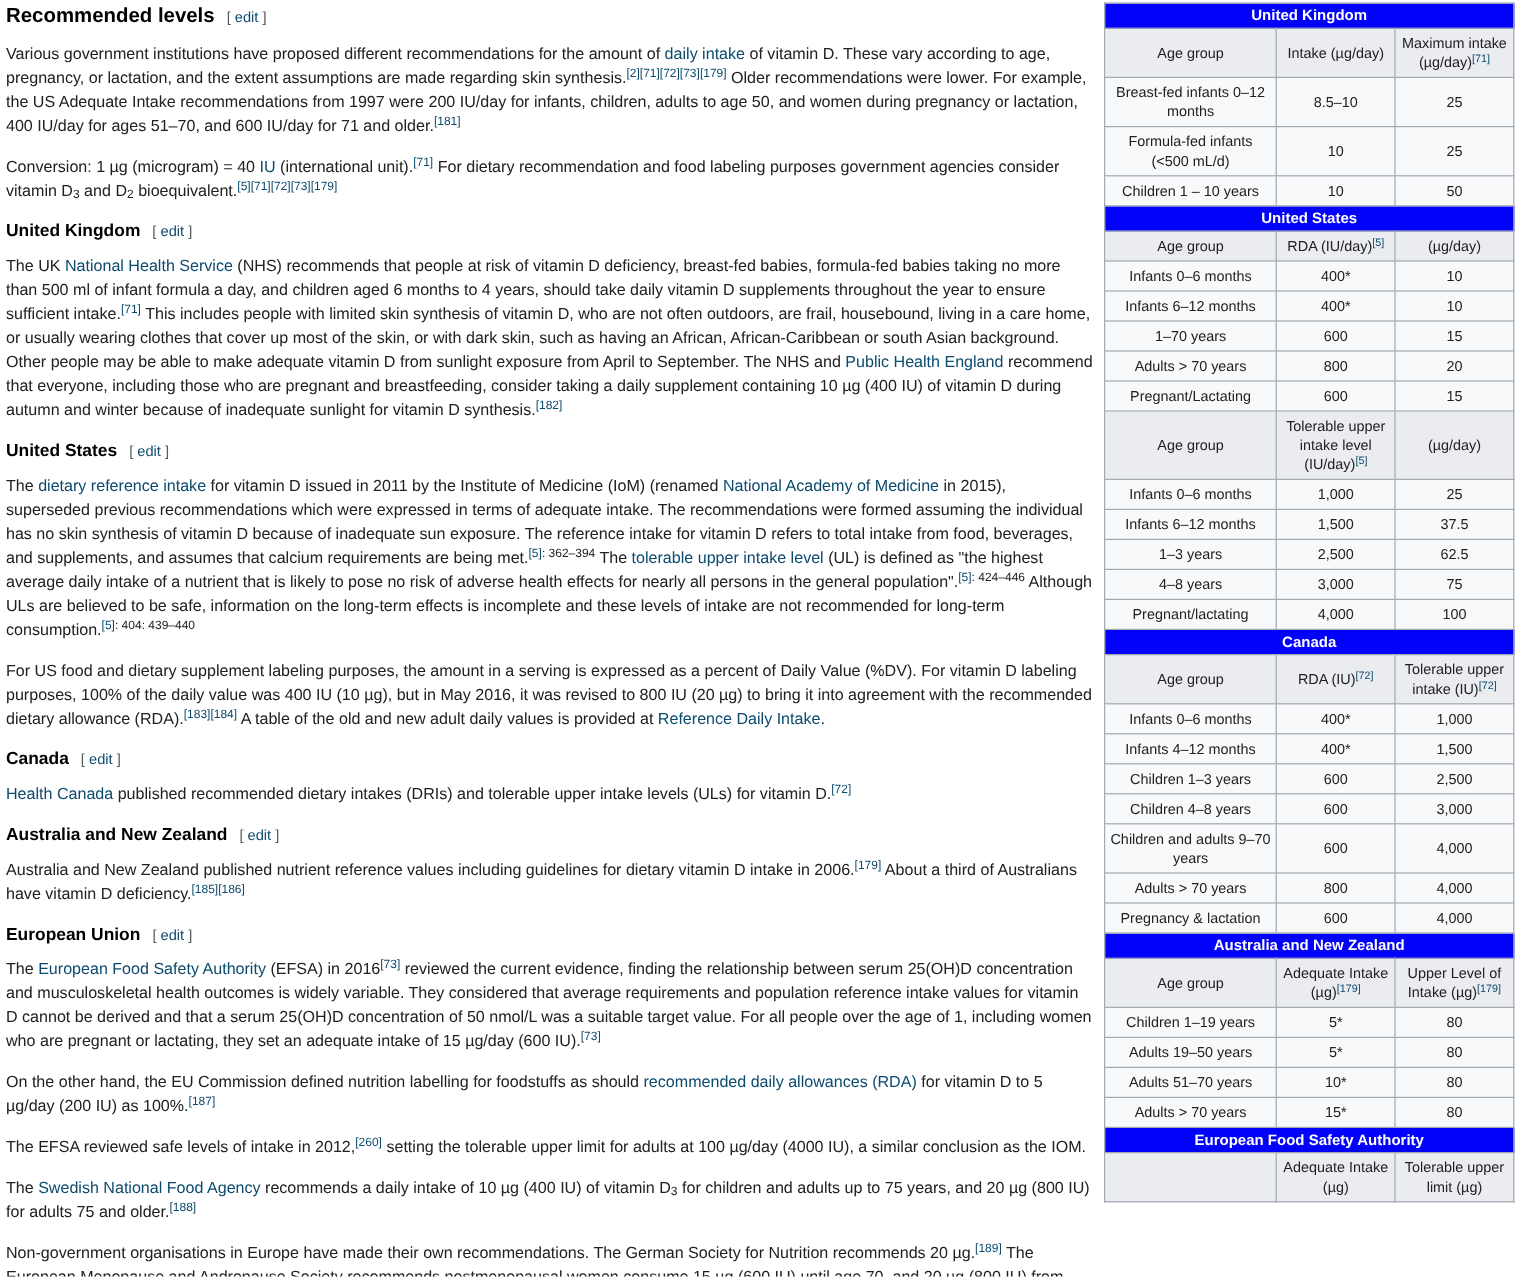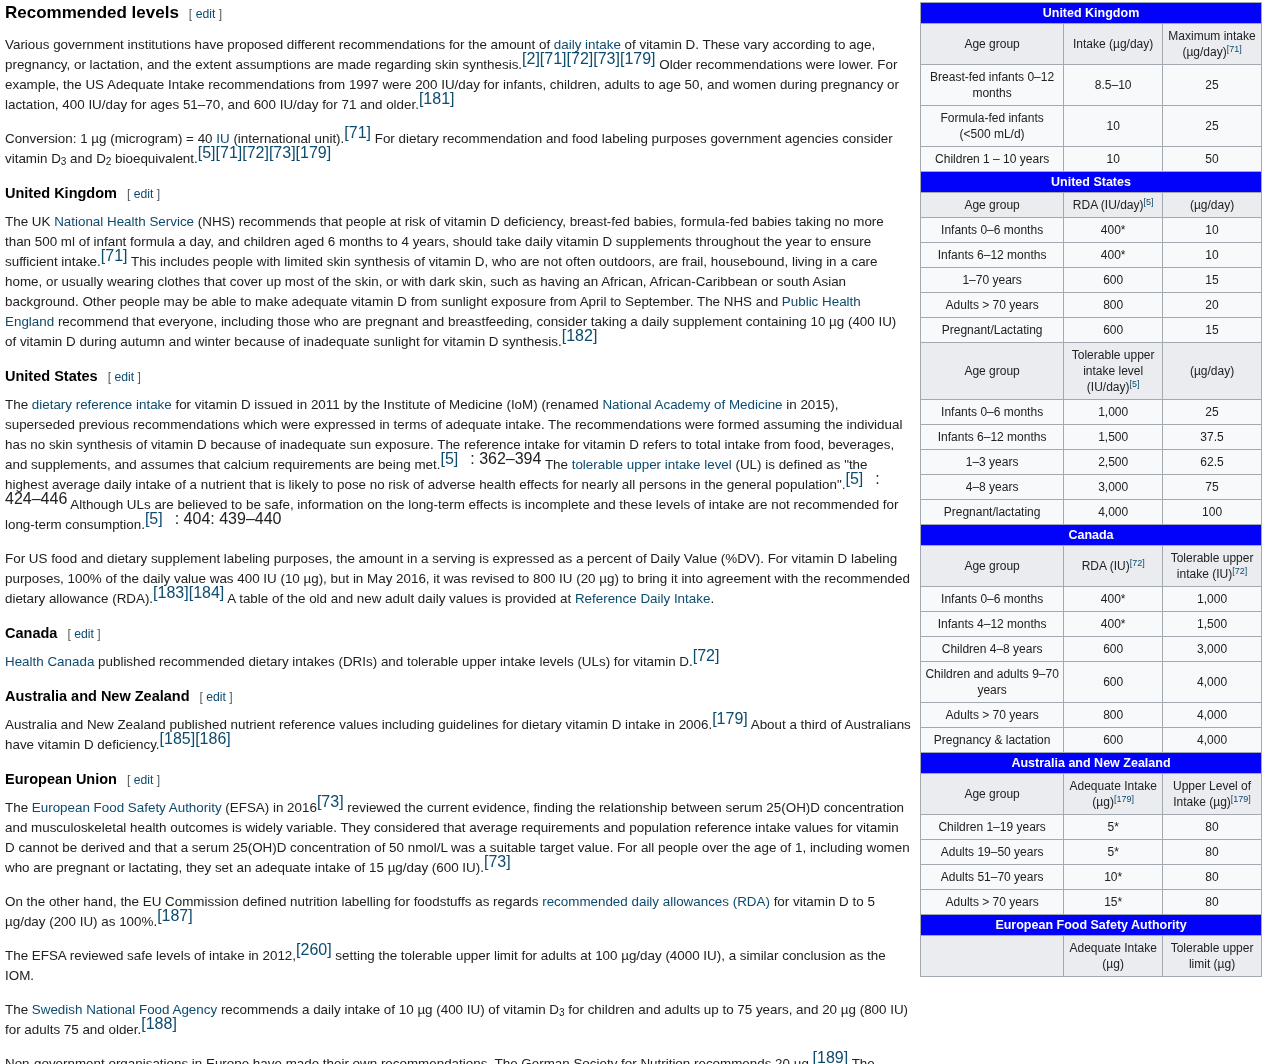--- a/index.html
+++ b/index.html
@@ -5,22 +5,22 @@
   html,body{margin:0;padding:0;background:#fff;}
   .page{position:relative;width:1264px;height:1064px;background:#ffffff;overflow:hidden;
         font-family:"Liberation Sans",sans-serif;color:#202122;}
   .article{position:absolute;left:5px;top:0;width:906px;}
   .h2sec{font-size:17px;font-weight:bold;margin:3px 0 12px 0;color:#000;}
   .h3sec{font-size:14.5px;font-weight:bold;margin:16px 0 11px 0;color:#000;}
   .editsection{font-size:12.2px;font-weight:normal;margin-left:10px;}
   .editsection .brk{color:#54595d;}
   .article p{font-size:13.4px;line-height:20px;margin:0 0 14px 0;}
   a.wlink{color:#0c4a6e;text-decoration:none;cursor:pointer;}
-  sup.ref{font-size:16px;line-height:0;vertical-align:5px;}
-  sup.ref .pages{color:#202122;padding-left:12px;}
+  sup.ref{font-size:10px;line-height:0;vertical-align:5px;}
+  sup.ref .pages{color:#202122;}
   sub.sb{font-size:10px;line-height:0;vertical-align:-2px;}
   .infobox{position:absolute;left:920px;top:2px;width:342px;}
   .infobox table{width:100%;border-collapse:collapse;background:#f8f9fa;
                  font-size:12px;table-layout:fixed;}
   .infobox th,.infobox td{border:1px solid #a2a9b1;text-align:center;
                  padding:4px 3px;line-height:16px;word-wrap:break-word;}
   .infobox tr.country th{background:#0202fa;color:#ffffff;font-size:12.5px;
                  padding:2px;line-height:16px;}
   .infobox tr.subhead th{background:#eaecf0;font-weight:normal;}
   .infobox td{background:#f8f9fa;}
@@ -38,21 +38,21 @@
       <p><span>The UK </span><a class="wlink">National Health Service</a><span> (NHS) recommends that people at risk of vitamin D deficiency, breast-fed babies, formula-fed babies taking no more than 500 ml of infant formula a day, and children aged 6 months to 4 years, should take daily vitamin D supplements throughout the year to ensure sufficient intake.</span><sup class="ref"><a class="wlink">[71]</a></sup><span> This includes people with limited skin synthesis of vitamin D, who are not often outdoors, are frail, housebound, living in a care home, or usually wearing clothes that cover up most of the skin, or with dark skin, such as having an African, African-Caribbean or south Asian background. Other people may be able to make adequate vitamin D from sunlight exposure from April to September. The NHS and </span><a class="wlink">Public Health England</a><span> recommend that everyone, including those who are pregnant and breastfeeding, consider taking a daily supplement containing 10 µg (400 IU) of vitamin D during autumn and winter because of inadequate sunlight for vitamin D synthesis.</span><sup class="ref"><a class="wlink">[182]</a></sup></p>
       <div class="h3sec"><span>United States</span><span class="editsection"><span class="brk">[ </span><a class="wlink">edit</a><span class="brk"> ]</span></span></div>
       <p><span>The </span><a class="wlink">dietary reference intake</a><span> for vitamin D issued in 2011 by the Institute of Medicine (IoM) (renamed </span><a class="wlink">National Academy of Medicine</a><span> in 2015), superseded previous recommendations which were expressed in terms of adequate intake. The recommendations were formed assuming the individual has no skin synthesis of vitamin D because of inadequate sun exposure. The reference intake for vitamin D refers to total intake from food, beverages, and supplements, and assumes that calcium requirements are being met.</span><sup class="ref"><a class="wlink">[5]</a><span class="pages">: 362–394</span></sup><span> The </span><a class="wlink">tolerable upper intake level</a><span> (UL) is defined as "the highest average daily intake of a nutrient that is likely to pose no risk of adverse health effects for nearly all persons in the general population".</span><sup class="ref"><a class="wlink">[5]</a><span class="pages">: 424–446</span></sup><span> Although ULs are believed to be safe, information on the long-term effects is incomplete and these levels of intake are not recommended for long-term consumption.</span><sup class="ref"><a class="wlink">[5]</a><span class="pages">: 404: 439–440</span></sup></p>
       <p><span>For US food and dietary supplement labeling purposes, the amount in a serving is expressed as a percent of Daily Value (%DV). For vitamin D labeling purposes, 100% of the daily value was 400 IU (10 µg), but in May 2016, it was revised to 800 IU (20 µg) to bring it into agreement with the recommended dietary allowance (RDA).</span><sup class="ref"><a class="wlink">[183][184]</a></sup><span> A table of the old and new adult daily values is provided at </span><a class="wlink">Reference Daily Intake</a><span>.</span></p>
       <div class="h3sec"><span>Canada</span><span class="editsection"><span class="brk">[ </span><a class="wlink">edit</a><span class="brk"> ]</span></span></div>
       <p><a class="wlink">Health Canada</a><span> published recommended dietary intakes (DRIs) and tolerable upper intake levels (ULs) for vitamin D.</span><sup class="ref"><a class="wlink">[72]</a></sup></p>
       <div class="h3sec"><span>Australia and New Zealand</span><span class="editsection"><span class="brk">[ </span><a class="wlink">edit</a><span class="brk"> ]</span></span></div>
       <p><span>Australia and New Zealand published nutrient reference values including guidelines for dietary vitamin D intake in 2006.</span><sup class="ref"><a class="wlink">[179]</a></sup><span> About a third of Australians have vitamin D deficiency.</span><sup class="ref"><a class="wlink">[185][186]</a></sup></p>
       <div class="h3sec"><span>European Union</span><span class="editsection"><span class="brk">[ </span><a class="wlink">edit</a><span class="brk"> ]</span></span></div>
       <p><span>The </span><a class="wlink">European Food Safety Authority</a><span> (EFSA) in 2016</span><sup class="ref"><a class="wlink">[73]</a></sup><span> reviewed the current evidence, finding the relationship between serum 25(OH)D concentration and musculoskeletal health outcomes is widely variable. They considered that average requirements and population reference intake values for vitamin D cannot be derived and that a serum 25(OH)D concentration of 50 nmol/L was a suitable target value. For all people over the age of 1, including women who are pregnant or lactating, they set an adequate intake of 15 µg/day (600 IU).</span><sup class="ref"><a class="wlink">[73]</a></sup></p>
-      <p><span>On the other hand, the EU Commission defined nutrition labelling for foodstuffs as regards </span><a class="wlink">recommended daily allowances (RDA)</a><span> for vitamin D to 5 µg/day (200 IU) as 100%.</span><sup class="ref"><a class="wlink">[187]</a></sup></p>
+      <p><span>On the other hand, the EU Commission defined nutrition labelling for foodstuffs as should </span><a class="wlink">recommended daily allowances (RDA)</a><span> for vitamin D to 5 µg/day (200 IU) as 100%.</span><sup class="ref"><a class="wlink">[187]</a></sup></p>
       <p><span>The EFSA reviewed safe levels of intake in 2012,</span><sup class="ref"><a class="wlink">[260]</a></sup><span> setting the tolerable upper limit for adults at 100 µg/day (4000 IU), a similar conclusion as the IOM.</span></p>
       <p><span>The </span><a class="wlink">Swedish National Food Agency</a><span> recommends a daily intake of 10 µg (400 IU) of vitamin D</span><sub class="sb">3</sub><span> for children and adults up to 75 years, and 20 µg (800 IU) for adults 75 and older.</span><sup class="ref"><a class="wlink">[188]</a></sup></p>
       <p><span>Non-government organisations in Europe have made their own recommendations. The German Society for Nutrition recommends 20 µg.</span><sup class="ref"><a class="wlink">[189]</a></sup><span> The European Menopause and Andropause Society recommends postmenopausal women consume 15 µg (600 IU) until age 70, and 20 µg (800 IU) from age 71. This dose should be increased to 100 µg (4,000 IU) in some patients with very low vitamin D status or in case of co-morbid conditions.</span></p>
     </div>
   <div class="infobox" id="infobox">
       <table>
         <colgroup>
           <col style="width: 42%;">
           <col style="width: 29%;">
           <col style="width: 29%;">
@@ -156,20 +156,25 @@
             <td>Infants 0–6 months</td>
             <td>400*</td>
             <td>1,000</td>
           </tr>
           <tr>
             <td>Infants 4–12 months</td>
             <td>400*</td>
             <td>1,500</td>
           </tr>
           <tr>
+            <td>Children 1–3 years</td>
+            <td>600</td>
+            <td>2,500</td>
+          </tr>
+          <tr>
             <td>Children 4–8 years</td>
             <td>600</td>
             <td>3,000</td>
           </tr>
           <tr>
             <td>Children and adults 9–70 years</td>
             <td>600</td>
             <td>4,000</td>
           </tr>
           <tr>

